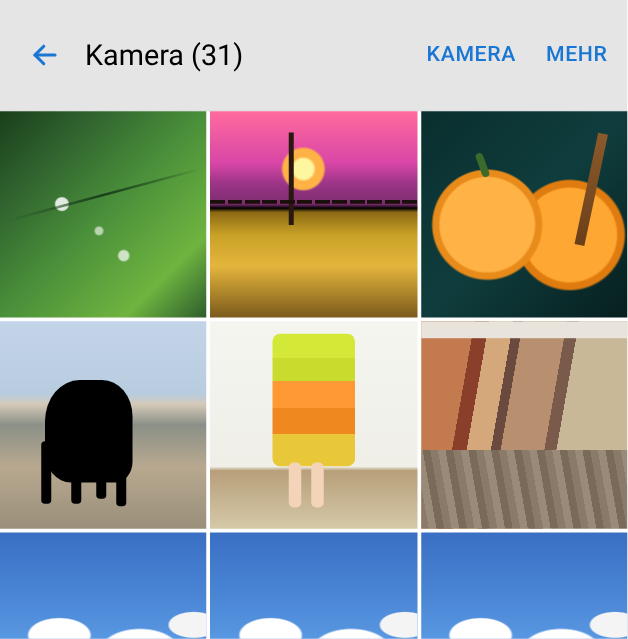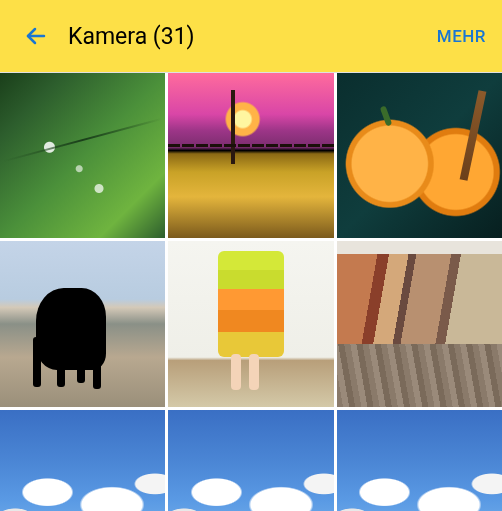--- a/index.html
+++ b/index.html
@@ -1,17 +1,17 @@
 <!DOCTYPE html>
 <html><head>
   <meta charset="utf-8">
   <style>
     * { margin: 0; padding: 0; box-sizing: border-box; }
     body { font-family: Roboto, -apple-system, sans-serif; background: #fff; width: 502px; height: 511px; overflow: hidden; position: relative; }
-    .header { height: 72px; display: flex; align-items: center; padding: 0 16px; background: #fde047; }
+    .header { height: 88px; display: flex; align-items: center; padding: 0 16px; background: #e5e5e5; }
     .back-btn { width: 40px; height: 40px; display: flex; align-items: center; justify-content: center; margin-right: 12px; cursor: pointer; }
     .title { font-size: 23px; color: #000; font-weight: 400; flex: 1; }
     .action-btn { font-size: 17px; font-weight: 500; color: #1976d2; margin-left: 24px; letter-spacing: 0.5px; cursor: pointer; }
     .divider { height: 1px; background: #e0e0e0; }
     .grid { display: grid; grid-template-columns: 1fr 1fr 1fr; gap: 3px; }
     .thumb { aspect-ratio: 1/1; cursor: pointer; overflow: hidden; position: relative; }
     
     .t-leaf { background: radial-gradient(circle at 30% 45%, rgba(255,255,255,0.85) 0 5px, transparent 6px), radial-gradient(circle at 60% 70%, rgba(255,255,255,0.7) 0 4px, transparent 5px), radial-gradient(circle at 48% 58%, rgba(255,255,255,0.6) 0 3px, transparent 4px), linear-gradient(135deg, #1a3f1a 0%, #2d5e2d 20%, #4a8f3a 50%, #6fb43f 80%, #2d5e2d 100%); }
     .t-leaf::after { content:""; position:absolute; left:0; top:40%; width:100%; height:2px; background:linear-gradient(90deg,transparent,#1a3f1a,transparent); transform:rotate(-15deg); }
     .t-sunset { background: radial-gradient(circle at 45% 28%, #fff6a0 0 8px, #ffb347 10px 16px, transparent 18px), linear-gradient(to bottom, #ff6b9d 0%, #d946a7 25%, #9c3587 35%, #7b2d6f 45%, #000 47%, #8b6914 49%, #c9a227 60%, #e4b53c 75%, #7b5a1c 100%); }
@@ -36,20 +36,21 @@
 <body>
 
 <div class="header">
   <div class="back-btn">
     <svg width="24" height="24" viewBox="0 0 24 24" fill="none" stroke="#1976d2" stroke-width="2.5" stroke-linecap="round" stroke-linejoin="round">
         <line x1="20" y1="12" x2="4" y2="12"></line>
         <polyline points="11 5 4 12 11 19"></polyline>
       </svg>
   </div>
   <div class="title">Kamera (31)</div>
+  <div class="action-btn">KAMERA</div>
   <div class="action-btn">MEHR</div>
 </div>
 <div class="divider"></div>
 
 <div class="grid">
   <div class="thumb t-leaf"></div>
   <div class="thumb t-sunset"></div>
   <div class="thumb t-orange"></div>
   <div class="thumb t-panther"></div>
   <div class="thumb t-pillows"></div>

